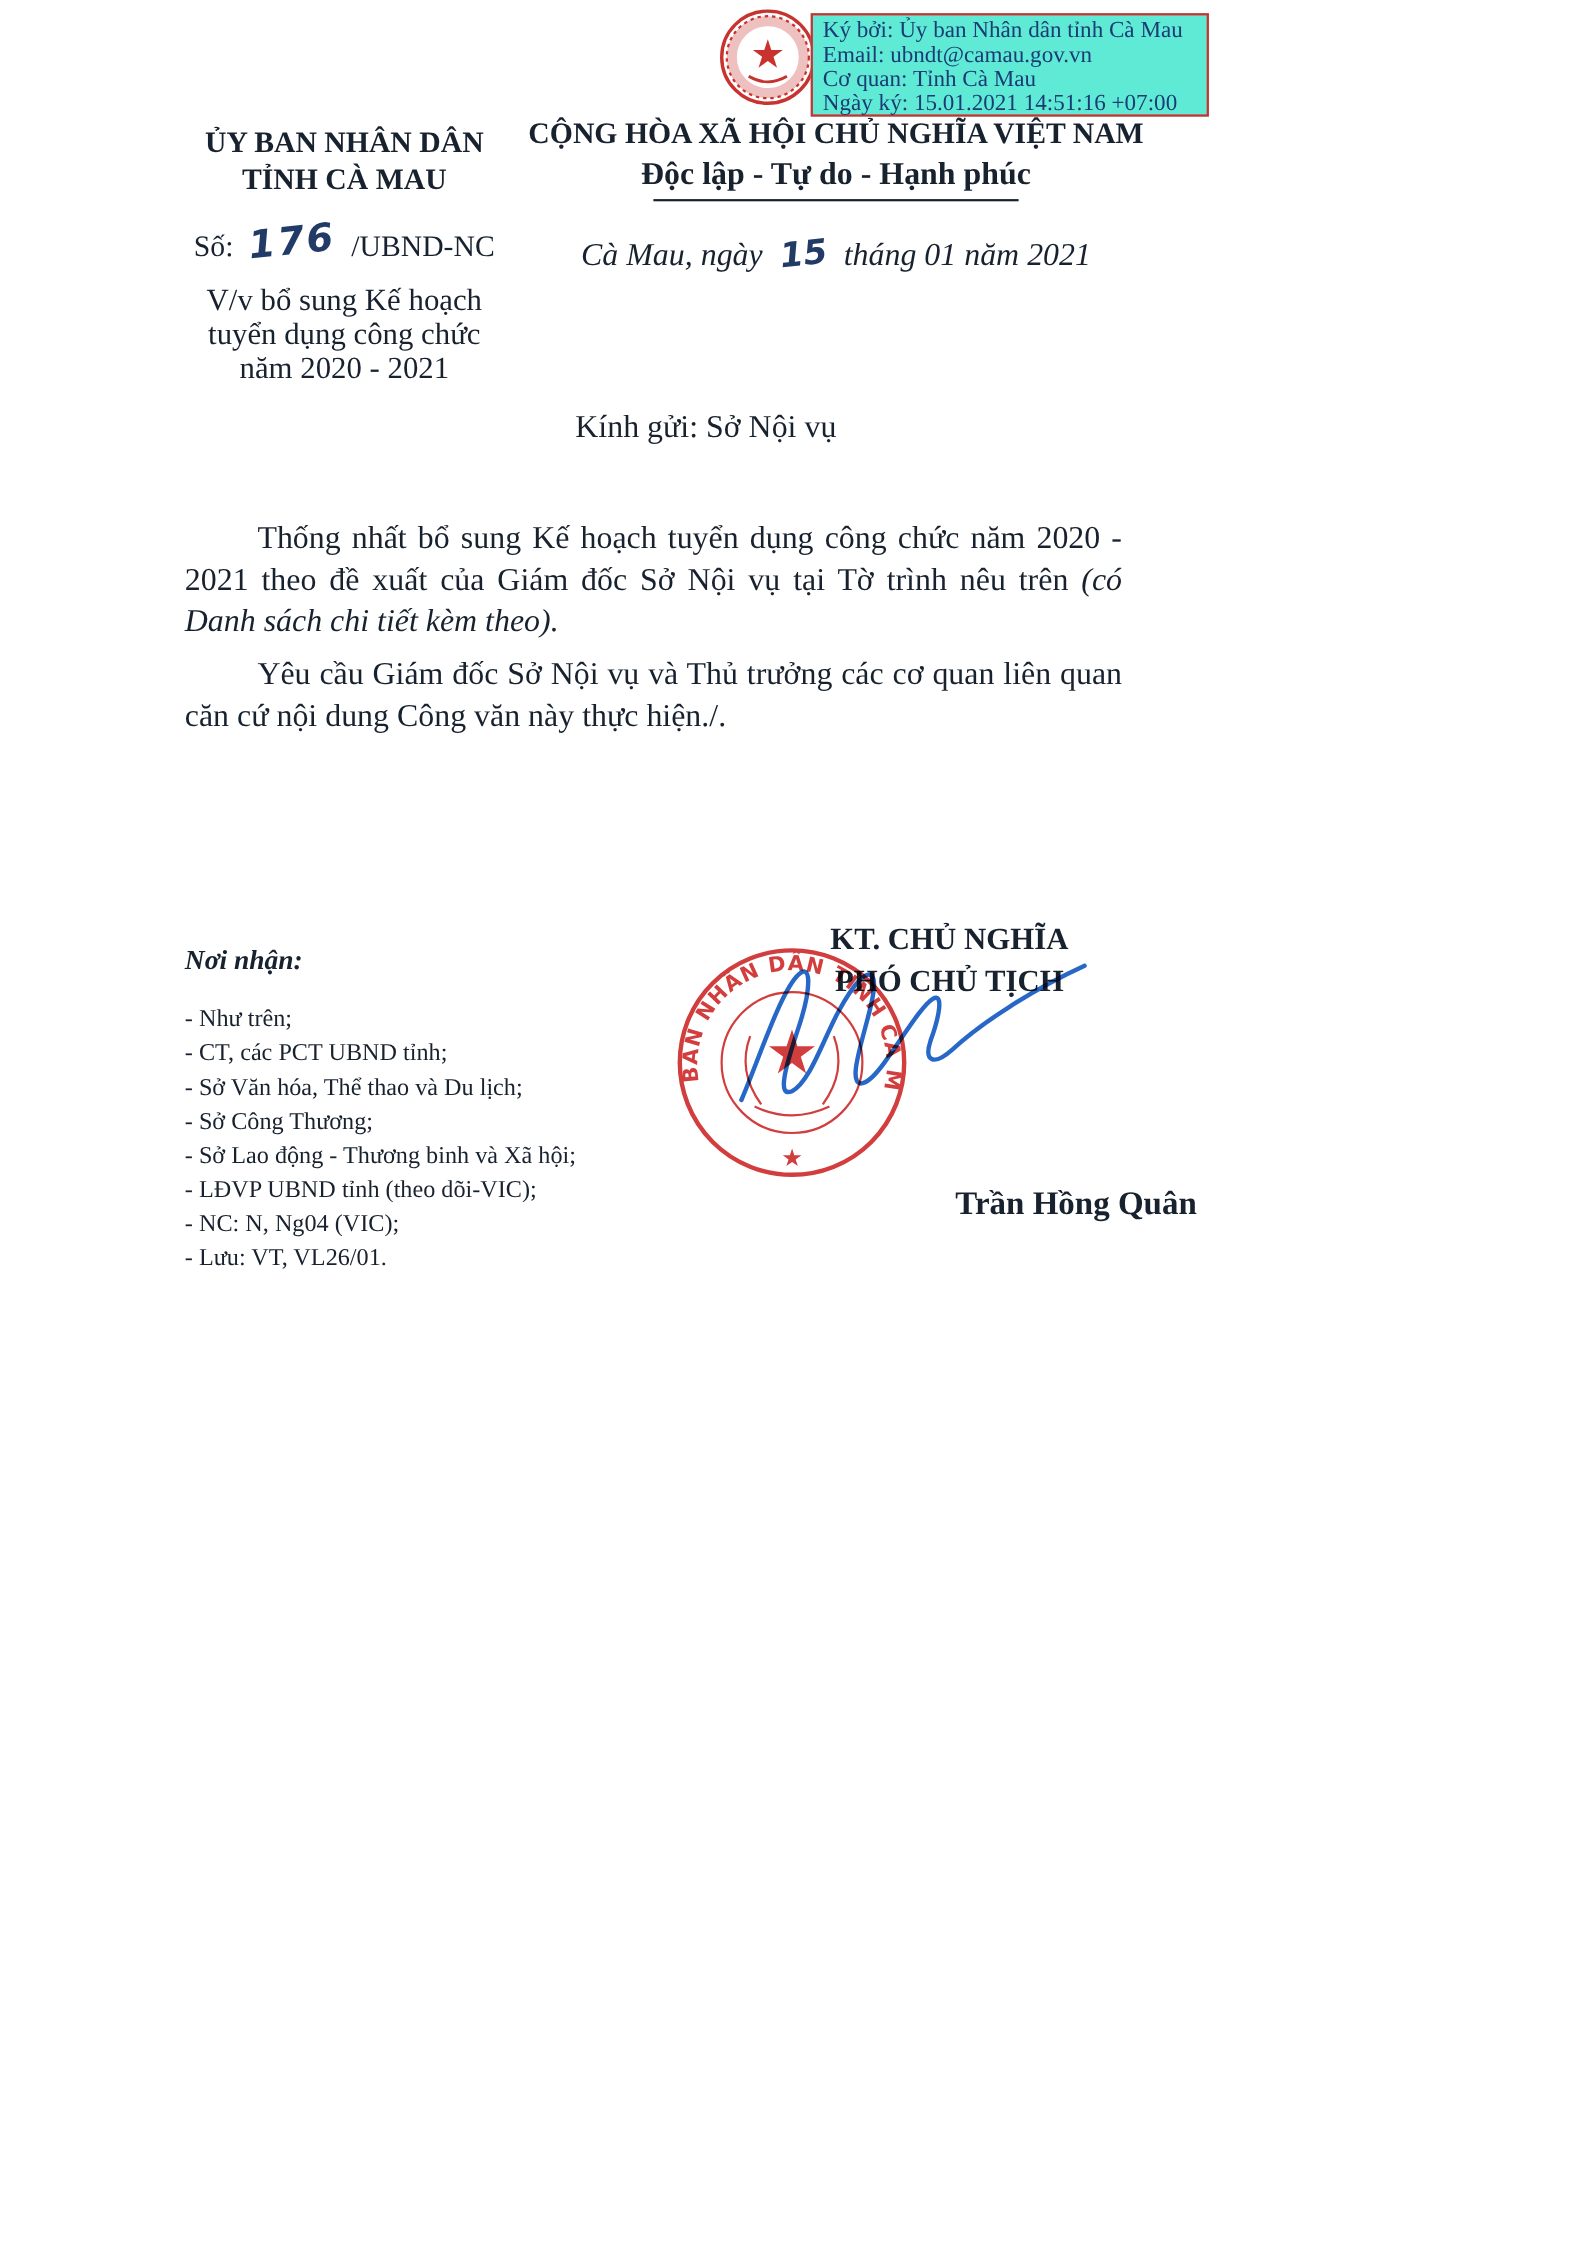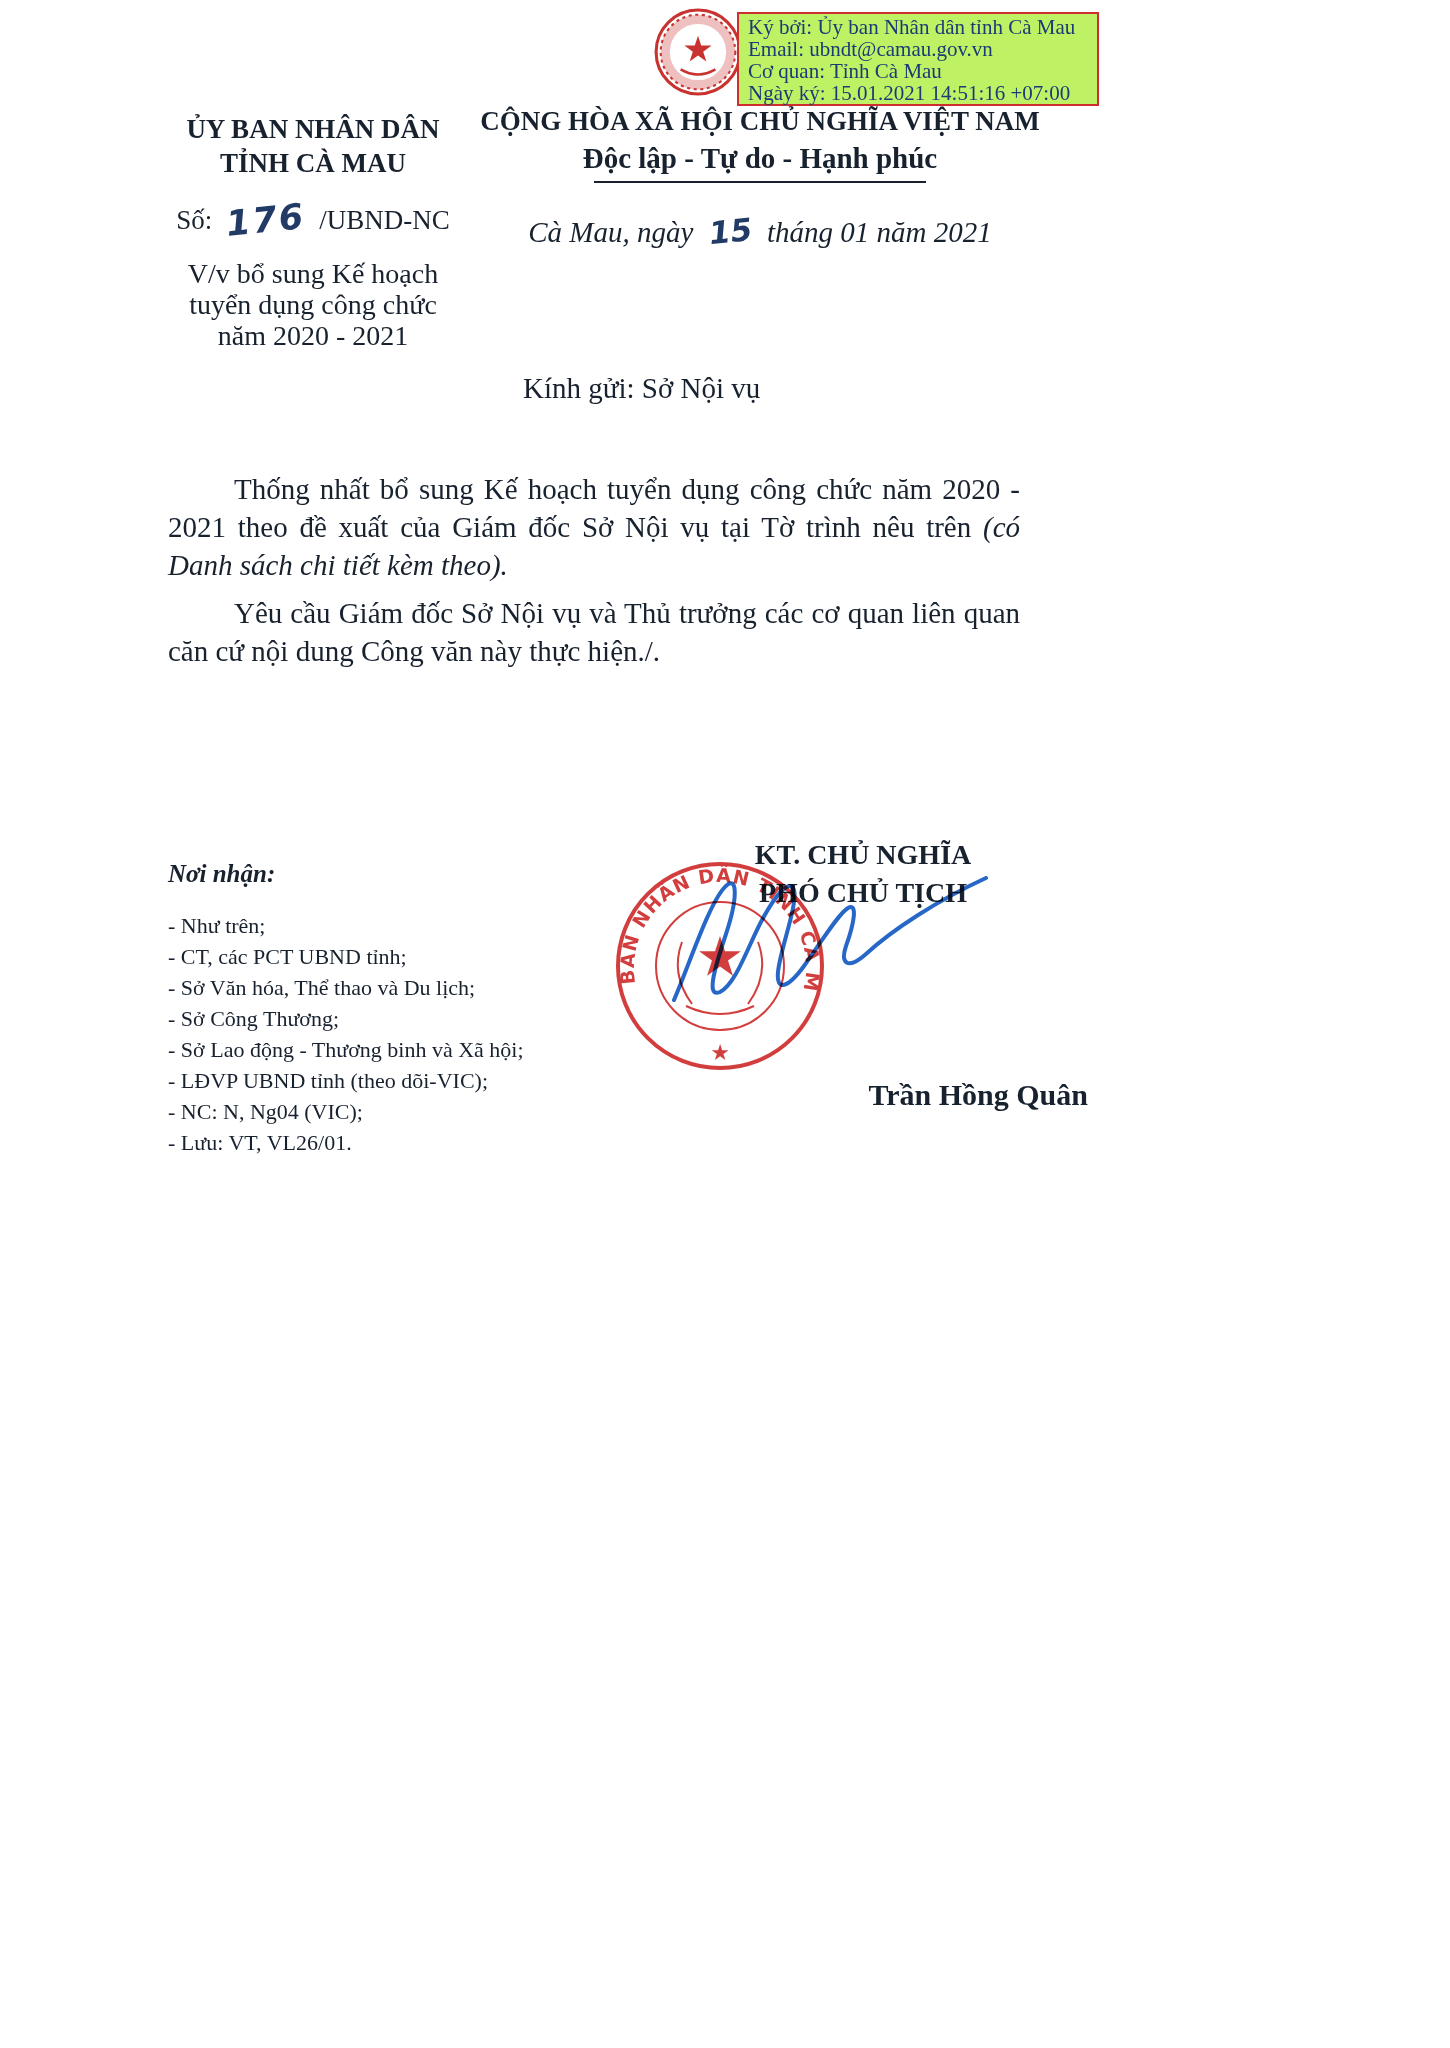--- a/index.html
+++ b/index.html
@@ -12,30 +12,30 @@
   }
   .abs { position: absolute; }
 
   
   .stamp-box {
     left: 737px; top: 12px; width: 362px; height: 94px;
     border: 2px solid #cf2e2e;
     padding: 2px 6px 2px 9px;
     font-size: 21px; line-height: 22px;
     color: #1b3b75;
-    background: #bef264;
+    background: #5eead4;
   }
   .emblem-small { left: 652px; top: 6px; width: 92px; height: 92px; }
 
   
   .header-left { left: 148px; top: 112px; width: 330px; text-align: center; }
   .issuer { font-weight: bold; font-size: 27px; line-height: 34px; }
   .doc-number-row {
     margin-top: 20px; display: flex; justify-content: center;
-    align-items: center; gap: 14px; font-size: 27px;
+    align-items: flex-end; gap: 14px; font-size: 27px;
   }
   .handwritten {
     font-family: "DejaVu Sans", sans-serif;
     font-style: italic; font-weight: bold;
     color: #223a66; display: inline-block; transform: rotate(-6deg);
   }
   .hw-number { font-size: 35px; letter-spacing: 2px; }
   .hw-day { font-size: 31px; }
   .doc-subject { margin: 18px auto 0; width: 302px; font-size: 28px; line-height: 31px; }
 

